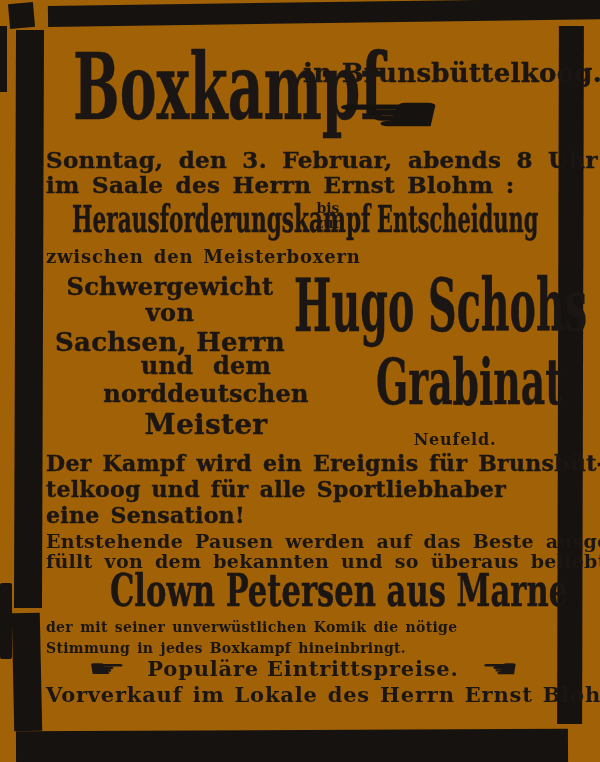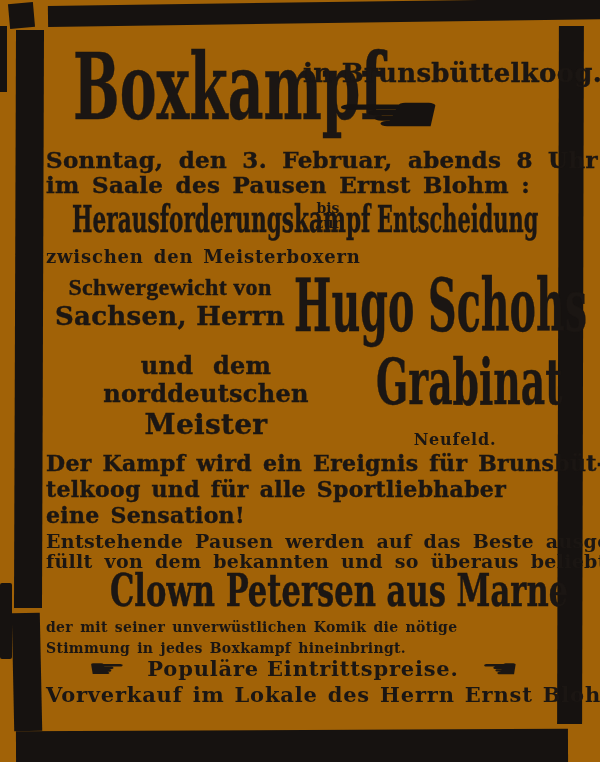--- a/index.html
+++ b/index.html
@@ -56,33 +56,33 @@
   <div class="bar bar-right"></div>
   <div class="bar bar-bottom"></div>
   <div class="bar artifact-1"></div>
   <div class="bar artifact-2"></div>
 
   <div class="fat" style="left:73px;top:44px;font-size:92px;transform:scaleX(0.6);">Boxkampf</div>
   <div class="blackletter" style="position:absolute;left:303px;top:58px;font-size:26px;font-weight:bold;white-space:nowrap;">in Brunsbüttelkoog.</div>
   <div class="hand" style="left:330px;top:88px;font-size:54px;transform:scale(2.4,0.95);">☚</div>
 
   <div class="line blackletter" style="top:146px;font-size:23px;word-spacing:7px;">Sonntag, den 3. Februar, abends 8 Uhr</div>
-  <div class="line blackletter" style="top:171px;font-size:23px;word-spacing:4px;">im Saale des Pausen Ernst Blohm :</div>
+  <div class="line blackletter" style="top:171px;font-size:23px;word-spacing:4px;">im Saale des Herrn Ernst Blohm :</div>
 
   <div class="fat" style="left:72px;top:201px;font-size:38px;transform:scaleX(0.57);">Herausforderungskampf</div>
   <div class="stack" style="left:314px;top:201px;width:28px;">
     <div>bis</div>
     <div>zur</div>
   </div>
   <div class="fat" style="left:377px;top:201px;font-size:38px;transform:scaleX(0.55);">Entscheidung</div>
 
   <div class="line roman" style="top:246px;font-size:18px;word-spacing:3px;">zwischen den Meisterboxern</div>
 
   <div class="block blackletter" style="left:50px;top:274px;width:240px;">
-    <div style="font-size:24px;line-height:26px;font-family:Liberation Serif, serif;">Schwergewicht von</div>
+    <div style="font-size:24px;line-height:26px;">Schwergewicht von</div>
     <div style="font-size:26px;line-height:32px;">Sachsen, Herrn</div>
   </div>
   <div class="fat" style="left:294px;top:272px;font-size:72px;transform:scaleX(0.55);">Hugo Schohs</div>
 
   <div class="block blackletter" style="left:46px;top:352px;width:320px;">
     <div style="font-size:24px;line-height:28px;word-spacing:11px;">und dem norddeutschen</div>
     <div style="font-size:28px;line-height:34px;">Meister</div>
   </div>
   <div class="fat" style="left:376px;top:352px;font-size:64px;transform:scaleX(0.59);">Grabinat</div>
   <div class="block roman" style="left:375px;top:430px;width:160px;font-size:16px;">Neufeld.</div>

